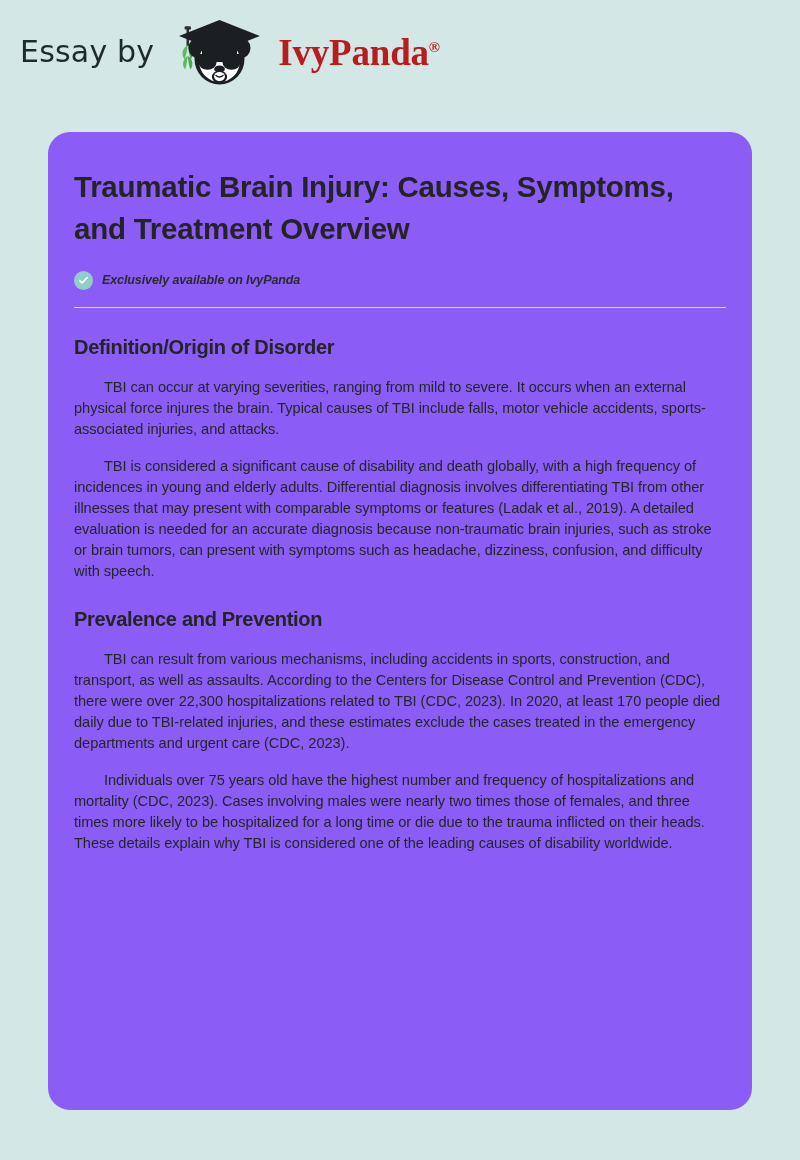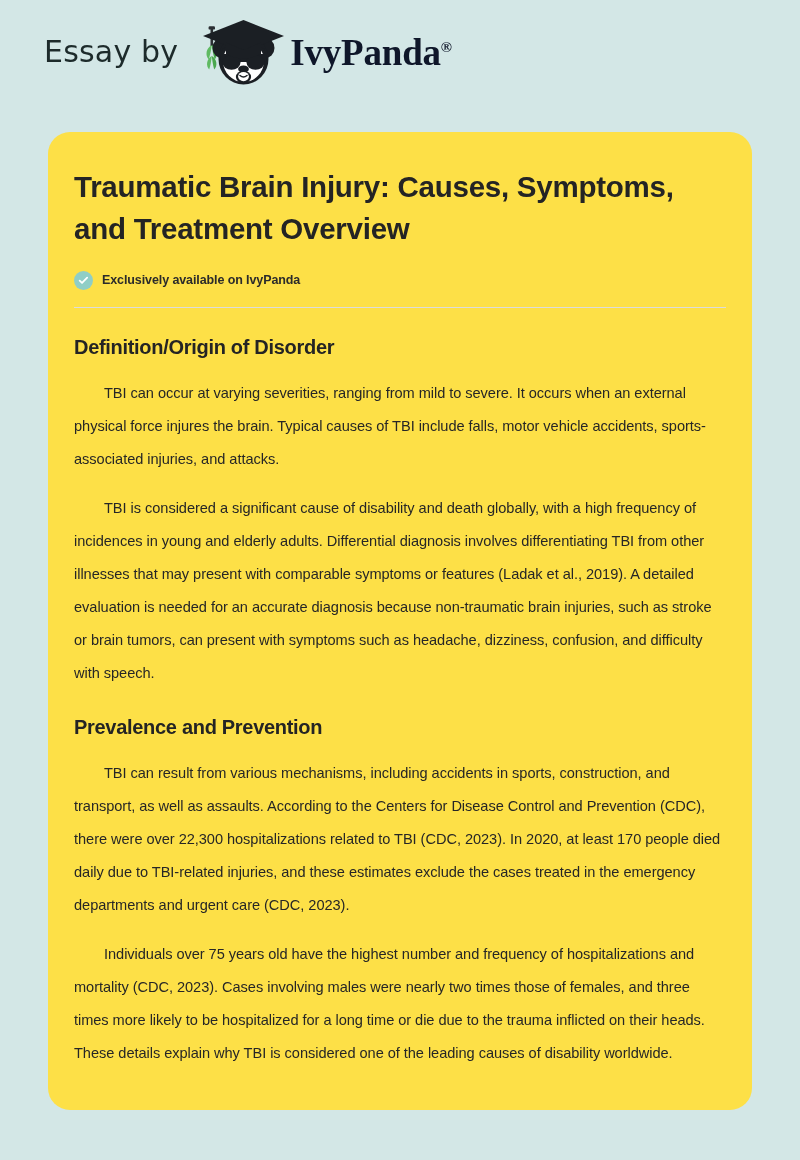--- a/index.html
+++ b/index.html
@@ -13,21 +13,21 @@
     font-family: "Liberation Sans", sans-serif;
     -webkit-font-smoothing: antialiased;
     overflow: hidden;
   }
 
   
   .brandbar {
     height: 104px;
     display: flex;
     align-items: center;
-    padding-left: 44px;
+    padding-left: 20px;
     box-sizing: border-box;
   }
   .brand-essay-by {
     font-family: "DejaVu Sans", sans-serif;
     font-size: 30px;
     font-weight: 400;
     color: #1d2b2b;
     letter-spacing: 0.2px;
     line-height: 1;
   }
@@ -38,42 +38,42 @@
   }
   .panda-mark {
     width: 96px;
     height: 76px;
     display: block;
   }
   .brand-word {
     font-family: "Liberation Serif", serif;
     font-size: 37px;
     font-weight: bold;
-    color: #0f172a;
+    color: #b91c1c;
     line-height: 1;
-    margin-left: 2px;
+    margin-left: 14px;
     position: relative;
     letter-spacing: -0.2px;
   }
   .brand-reg {
     font-family: "Liberation Serif", serif;
     font-size: 15px;
     font-weight: bold;
     vertical-align: super;
     line-height: 1;
   }
 
   
   .paper {
     position: absolute;
     left: 48px;
     top: 132px;
     width: 704px;
     height: 978px;
-    background: #fde047;
+    background: #8b5cf6;
     border-radius: 22px;
     box-sizing: border-box;
     padding: 0;
     overflow: hidden;
   }
   .paper-inner {
     padding: 34px 26px 0 26px;
   }
 
   .doc-title {
@@ -85,20 +85,21 @@
     margin: 0 0 0 0;
     letter-spacing: -0.25px;
     max-width: 600px;
   }
 
   .exclusive-row {
     display: flex;
     align-items: center;
     margin-top: 21px;
     margin-bottom: 0;
+    font-style: italic;
   }
   .check-badge {
     width: 19px;
     height: 19px;
     border-radius: 50%;
     background: #8fcec6;
     display: flex;
     align-items: center;
     justify-content: center;
     flex: none;
@@ -129,21 +130,21 @@
     letter-spacing: -0.3px;
     margin: 27px 0 18px 0;
     line-height: 1.2;
   }
   .section-heading.tight-top { margin-top: 25px; }
 
   .body-par {
     font-family: "Liberation Sans", sans-serif;
     font-size: 14.6px;
     color: #262626;
-    line-height: 33px;
+    line-height: 21px;
     margin: 0 0 16px 0;
     text-indent: 30px;
     width: 652px;
     letter-spacing: -0.05px;
   }
   .body-par:last-child { margin-bottom: 0; }
 </style>
 </head>
 <body>
 

